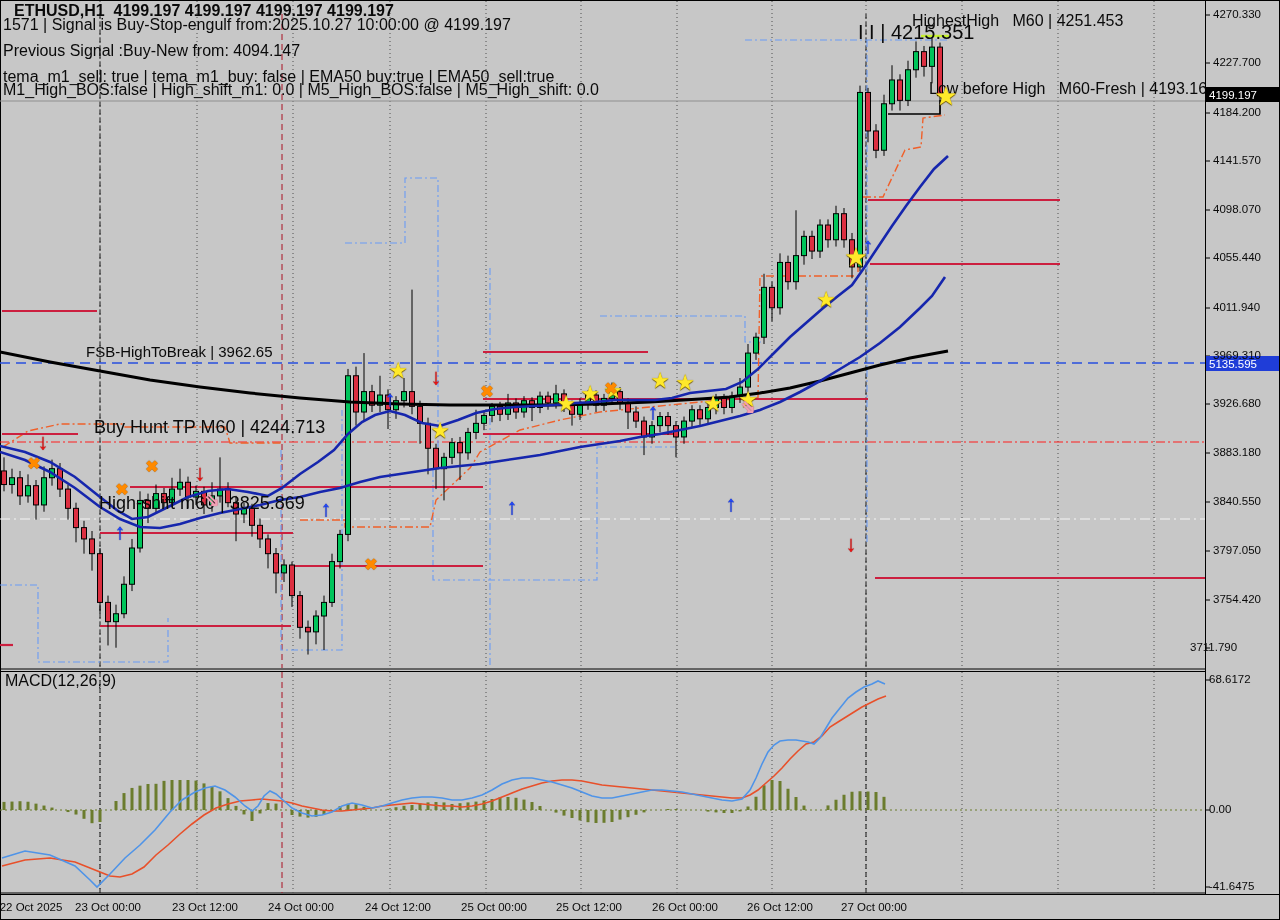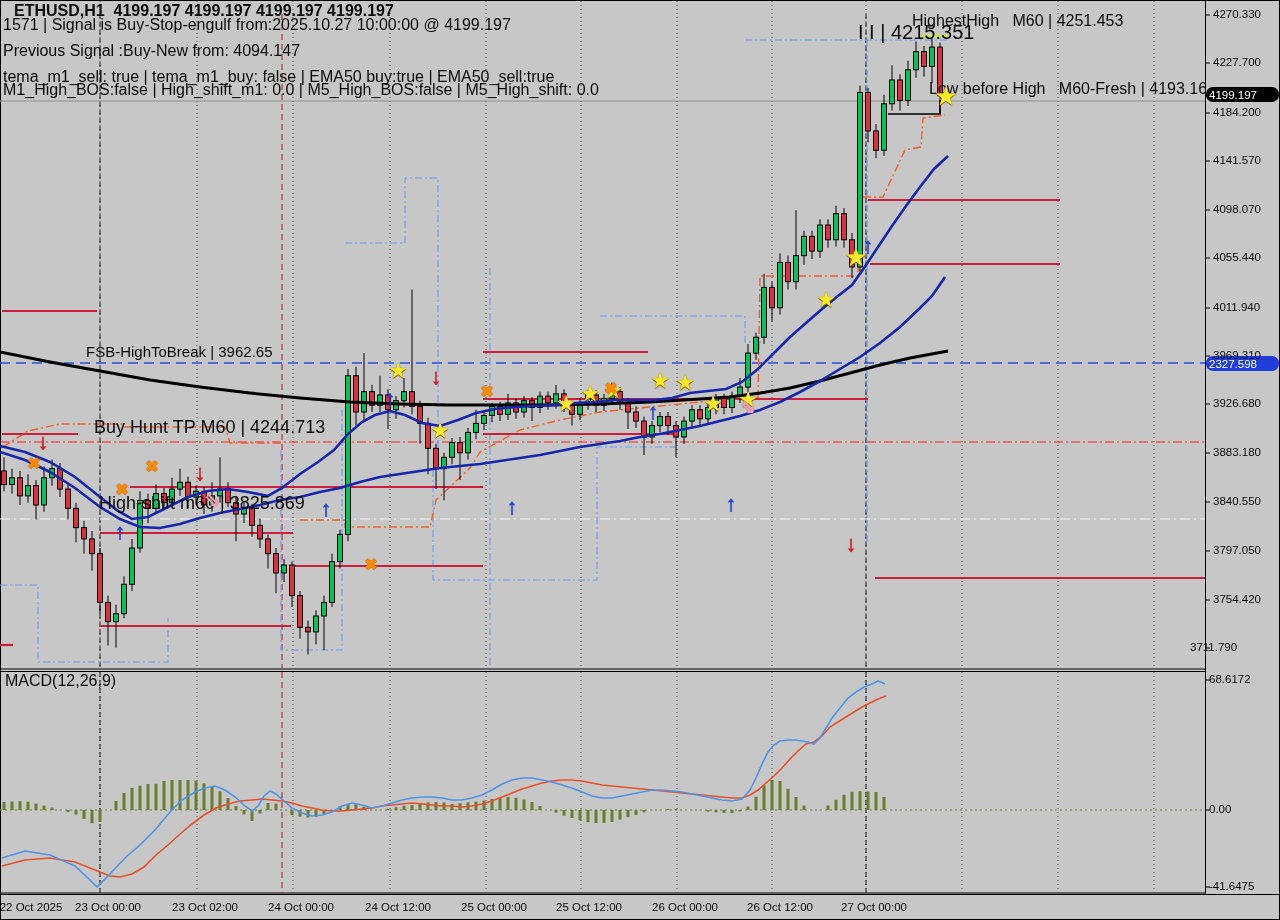--- a/index.html
+++ b/index.html
@@ -4,21 +4,21 @@
 <style>
   html,body{margin:0;padding:0;background:#c7c7c7;}
   #stage{position:relative;width:1280px;height:920px;background:#c7c7c7;overflow:hidden;
          font-family:"Liberation Sans",sans-serif;color:#0a0a0a;}
   .abs{position:absolute;white-space:pre;}
   .hdr{font-size:16px;line-height:13px;color:#0a0a0a;}
   .hdr-first{font-weight:bold;}
   .axis-label{font-size:11.5px;color:#0a0a0a;}
   .ann{color:#0a0a0a;}
   .tag{position:absolute;left:1206px;width:73px;height:15px;font-size:11.5px;
-       display:flex;align-items:center;justify-content:flex-start;padding-left:3px;box-sizing:border-box;border-radius:7px;}
+       display:flex;align-items:center;justify-content:flex-start;padding-left:3px;box-sizing:border-box;}
   .tag-current{background:#000;color:#fff;}
   .tag-fsb{background:#1f3dd8;color:#fff;}
   .marker{position:absolute;transform:translate(-50%,-50%);line-height:1;}
   .star{color:#ffe92a;text-shadow:0 0 1px #8a6d00, 0 1px 1px #6b5400;font-size:22px;}
   .star-big{font-size:26px;}
   .up{color:#2047ff;font-weight:bold;font-size:22px;text-shadow:0 0 1px #001070;}
   .down{color:#ee1414;font-weight:bold;font-size:22px;text-shadow:0 0 1px #700000;}
   .ox{color:#ff8a00;font-weight:bold;font-size:16px;text-shadow:0 0 1px #7a4300;}
   .pinkarrow{color:#f2a0b4;font-weight:bold;font-size:18px;text-shadow:0 0 1px #b05070;}
   svg{position:absolute;left:0;top:0;}
@@ -455,21 +455,21 @@
 
   <div class="abs hdr hdr-first" style="left:14px;top:4px;">ETHUSD,H1  4199.197 4199.197 4199.197 4199.197</div>
   <div class="abs hdr" style="left:3px;top:18px;">1571 | Signal is Buy-Stop-engulf from:2025.10.27 10:00:00 @ 4199.197</div>
   <div class="abs hdr" style="left:3px;top:44px;">Previous Signal :Buy-New from: 4094.147</div>
   <div class="abs hdr" style="left:3px;top:70px;">tema_m1_sell: true | tema_m1_buy: false | EMA50 buy:true | EMA50_sell:true</div>
   <div class="abs hdr" style="left:3px;top:83px;">M1_High_BOS:false | High_shift_m1: 0.0 | M5_High_BOS:false | M5_High_shift: 0.0</div>
 
   <div class="abs hdr" style="left:5px;top:674px;">MACD(12,26,9)</div>
 
   <div class="tag tag-current" id="tag-current" style="top: 87px;">4199.197</div>
-  <div class="tag tag-fsb" id="tag-fsb" style="top: 356px;">2327.598</div>
+  <div class="tag tag-fsb" id="tag-fsb" style="top: 356px;">5135.595</div>
 
   <div id="price-labels">
       <div class="abs axis-label" style="left:1213px;top:8px;">4270.330</div>
       <div class="abs axis-label" style="left:1213px;top:56px;">4227.700</div>
       <div class="abs axis-label" style="left:1213px;top:106px;">4184.200</div>
       <div class="abs axis-label" style="left:1213px;top:154px;">4141.570</div>
       <div class="abs axis-label" style="left:1213px;top:203px;">4098.070</div>
       <div class="abs axis-label" style="left:1213px;top:251px;">4055.440</div>
       <div class="abs axis-label" style="left:1213px;top:301px;">4011.940</div>
       <div class="abs axis-label" style="left:1213px;top:349px;">3969.310</div>
@@ -481,21 +481,21 @@
       <div class="abs axis-label" style="left:1190px;top:641px;">3711.790</div>
     </div>
   <div id="macd-labels">
       <div class="abs axis-label" style="left:1209px;top:673px;">68.6172</div>
       <div class="abs axis-label" style="left:1209px;top:803px;">0.00</div>
       <div class="abs axis-label" style="left:1209px;top:880px;">-41.6475</div>
     </div>
   <div id="time-labels">
       <div class="abs axis-label" style="left:31px;top:901px;transform:translateX(-50%);">22 Oct 2025</div>
       <div class="abs axis-label" style="left:108px;top:901px;transform:translateX(-50%);">23 Oct 00:00</div>
-      <div class="abs axis-label" style="left:205px;top:901px;transform:translateX(-50%);">23 Oct 02:00</div>
+      <div class="abs axis-label" style="left:205px;top:901px;transform:translateX(-50%);">23 Oct 12:00</div>
       <div class="abs axis-label" style="left:301px;top:901px;transform:translateX(-50%);">24 Oct 00:00</div>
       <div class="abs axis-label" style="left:398px;top:901px;transform:translateX(-50%);">24 Oct 12:00</div>
       <div class="abs axis-label" style="left:494px;top:901px;transform:translateX(-50%);">25 Oct 00:00</div>
       <div class="abs axis-label" style="left:589px;top:901px;transform:translateX(-50%);">25 Oct 12:00</div>
       <div class="abs axis-label" style="left:685px;top:901px;transform:translateX(-50%);">26 Oct 00:00</div>
       <div class="abs axis-label" style="left:780px;top:901px;transform:translateX(-50%);">26 Oct 12:00</div>
       <div class="abs axis-label" style="left:874px;top:901px;transform:translateX(-50%);">27 Oct 00:00</div>
     </div>
   <div id="annotations">
       <div class="abs ann" style="left:86px;top:343px;font-size:15px;max-width:1119px;overflow:hidden;">FSB-HighToBreak | 3962.65</div>

